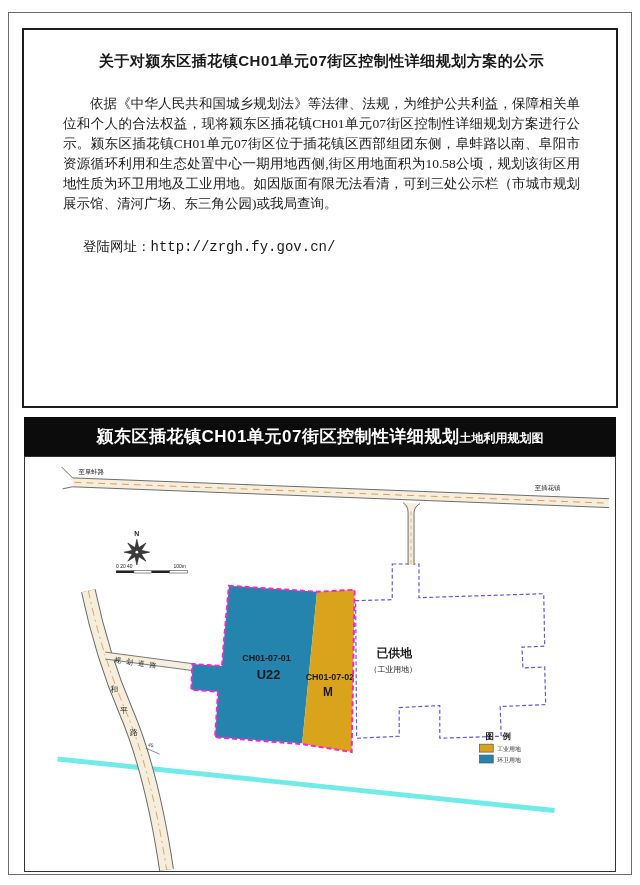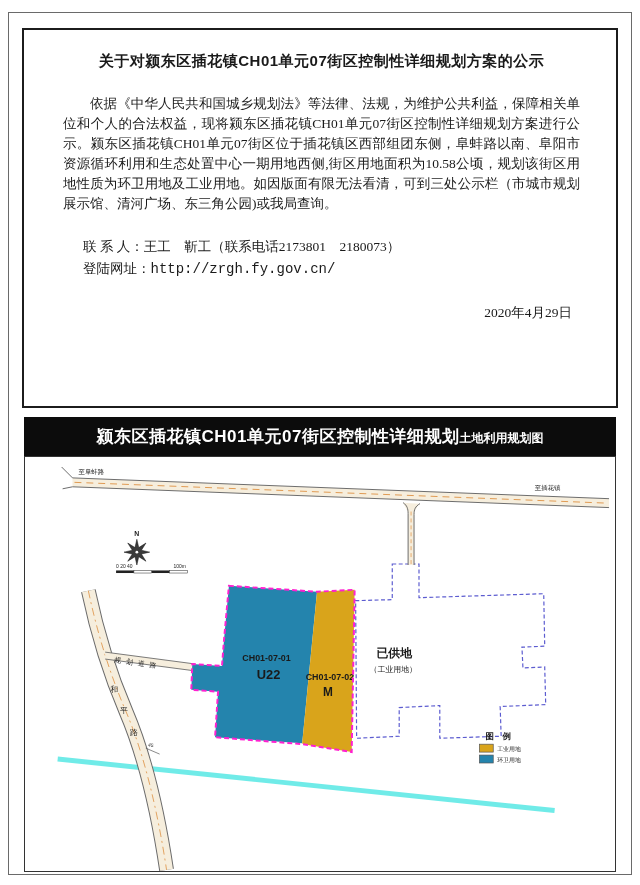--- a/index.html
+++ b/index.html
@@ -27,24 +27,22 @@
 <body>
 
 <div class="outer-border"></div>
 
 <div class="doc-box">
   <h1 class="doc-title">关于对颍东区插花镇CH01单元07街区控制性详细规划方案的公示</h1>
   <div class="doc-body">
     <p class="first">依据《中华人民共和国城乡规划法》等法律、法规，为维护公共利益，保障相关单位和个人的合法权益，现将颍东区插花镇CH01单元07街区控制性详细规划方案进行公示。颍东区插花镇CH01单元07街区位于插花镇区西部组团东侧，阜蚌路以南、阜阳市资源循环利用和生态处置中心一期用地西侧,街区用地面积为10.58公顷，规划该街区用地性质为环卫用地及工业用地。如因版面有限无法看清，可到三处公示栏（市城市规划展示馆、清河广场、东三角公园)或我局查询。</p>
   </div>
   <div class="contact-block">
-    <div>联 系 人：王工　靳工（联系电话2173801　2180073）</div>
     <div><span>登陆网址：</span><span class="mono">http://zrgh.fy.gov.cn/</span></div>
   </div>
-  <div class="doc-date">2020年4月29日</div>
 </div>
 
 <div class="map-titlebar">
   <span class="main">颍东区插花镇CH01单元07街区控制性详细规划</span>
   <span class="sub">土地利用规划图</span>
 </div>
 
 <div class="map-box">
 <svg width="590" height="414" viewBox="0 0 596 416">
 

